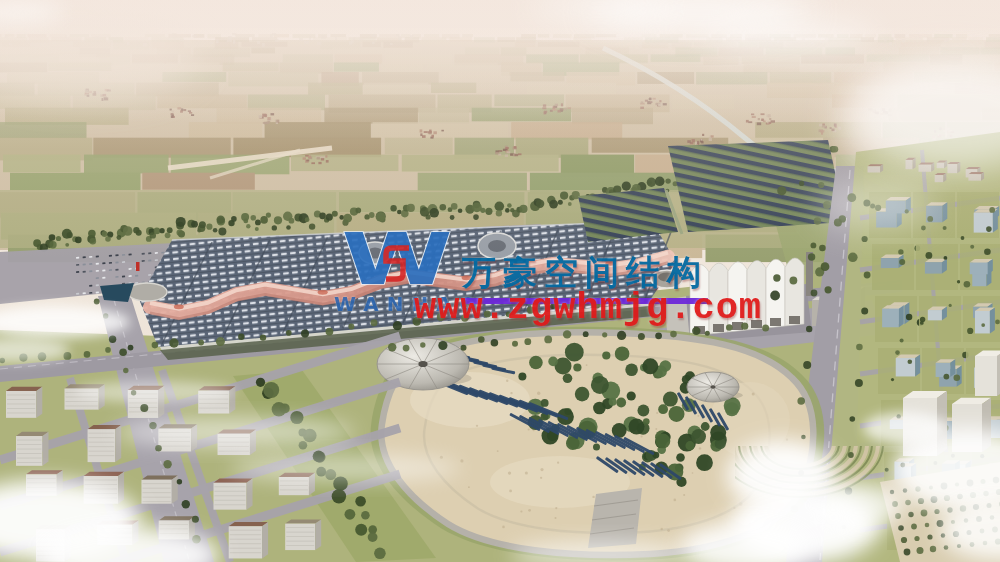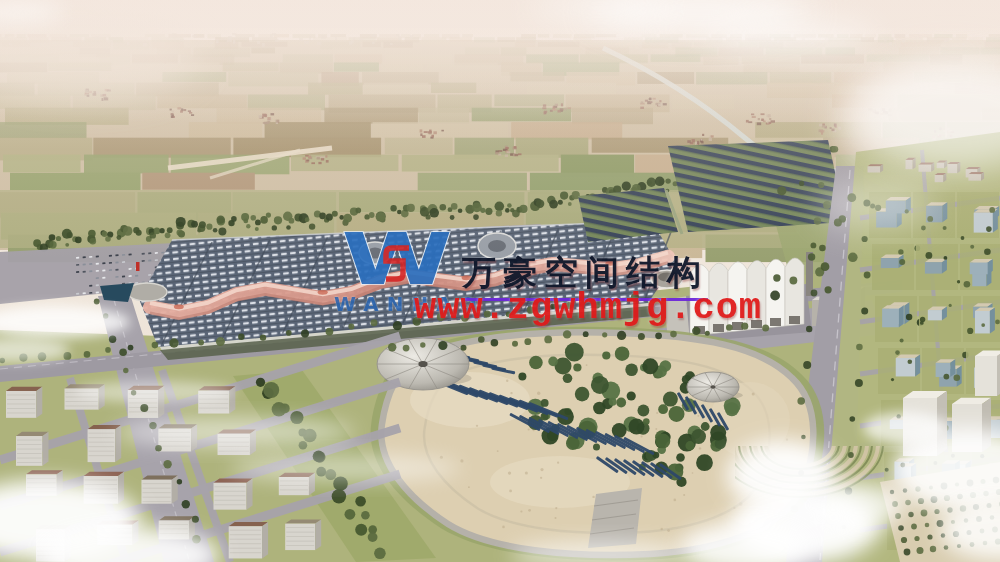--- a/index.html
+++ b/index.html
@@ -1,21 +1,21 @@
 <!DOCTYPE html>
 <html><head>
 <meta charset="utf-8">
 <style>
   html,body{margin:0;padding:0;background:#cfcac2;}
   .stage{position:relative;width:1000px;height:562px;overflow:hidden;
          background:#e9decf;font-family:"Liberation Sans",sans-serif;}
   .stage svg.scene{position:absolute;left:0;top:0;display:block;}
   .wm{position:absolute;white-space:nowrap;font-weight:bold;}
-  #wm-cn{left:462px;top:250px;font-size:34px;letter-spacing:7px;color:#0f172a;opacity:.95;
-         font-family:"DejaVu Sans",sans-serif;border-bottom:3px solid #6d28d9;padding-bottom:2px;
+  #wm-cn{left:462px;top:250px;font-size:34px;letter-spacing:7px;color:#0369a1;opacity:.95;
+         font-family:"DejaVu Sans",sans-serif;border-bottom:6px solid #6d28d9;padding-bottom:2px;
          text-shadow:1px 2px 2px rgba(110,0,0,.35),0 0 3px rgba(255,255,255,.55);}
   #wm-url{left:414px;top:287px;font-size:37px;letter-spacing:1px;color:#e01c1c;opacity:.95;
          font-family:Liberation Mono, monospace;
          text-shadow:1px 2px 2px rgba(110,0,0,.35),0 0 3px rgba(255,255,255,.55);}
   #wm-latin{left:334px;top:292px;font-size:20px;letter-spacing:8px;color:#2b66b2;opacity:.85;
          font-family:"DejaVu Sans",sans-serif;text-shadow:0 0 2px rgba(255,255,255,.7);}
   #wm-logo{position:absolute;left:341px;top:224px;width:112px;height:74px;opacity:.92;}
 </style>
 </head>
 <body>

